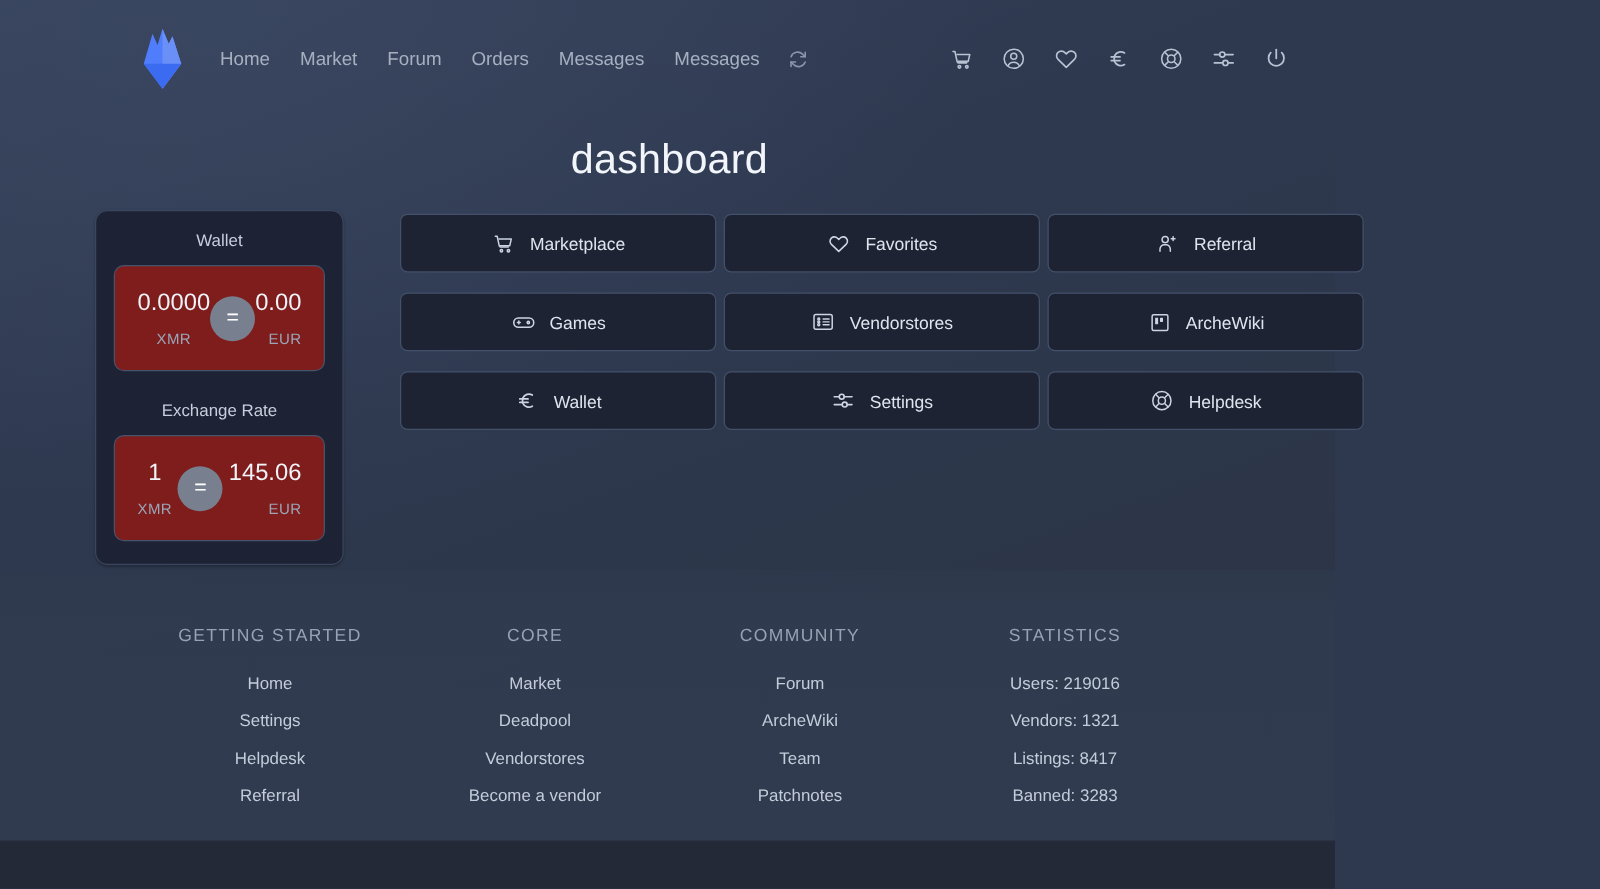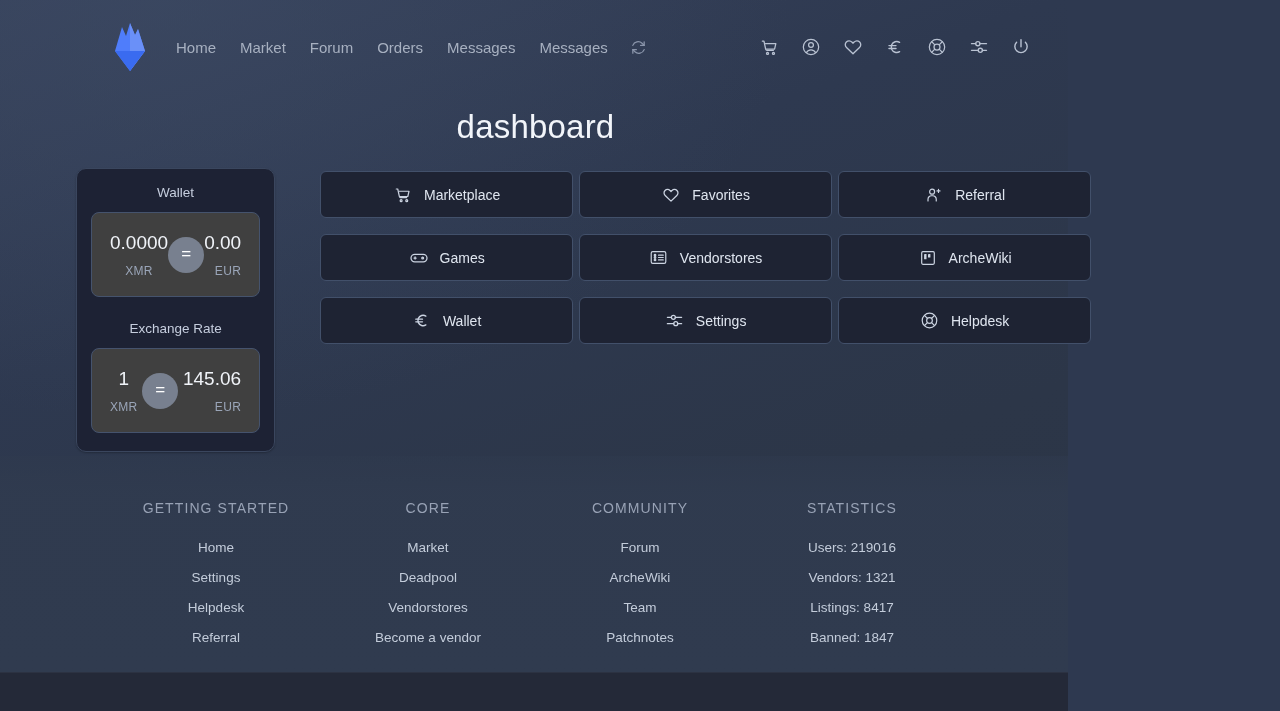--- a/index.html
+++ b/index.html
@@ -82,21 +82,21 @@
     padding: 14px 14px 18px;
     box-shadow: 0 1px 2px rgba(0,0,0,.25);
   }
   .panel-label {
     font-size: 13.5px;
     color: #c6cede;
     margin: 2px 2px 12px;
   }
   .panel-label.second { margin-top: 24px; }
   .amount-card {
-    background: #404040;
+    background: #7f1d1d;
     border: 1px solid #45536d;
     border-radius: 8px;
     height: 85px;
     display: flex;
     align-items: center;
     justify-content: space-between;
     padding: 0 18px;
   }
   .amt-col { display: flex; flex-direction: column; }
   .amt-col.right { align-items: flex-end; }
@@ -451,21 +451,21 @@
           <li><a class="flink">Patchnotes</a></li>
         </ul>
       </div>
 
       <div class="fcol">
         <div class="fcol-title">STATISTICS</div>
         <ul>
           <li><span class="fstat">Users: 219016</span></li>
           <li><span class="fstat">Vendors: 1321</span></li>
           <li><span class="fstat">Listings: 8417</span></li>
-          <li><span class="fstat">Banned: 1847</span></li>
+          <li><span class="fstat">Banned: 3283</span></li>
         </ul>
       </div>
 
     </div>
   </footer>
 
   <div class="footer-bar"></div>
 
 </div>
 

